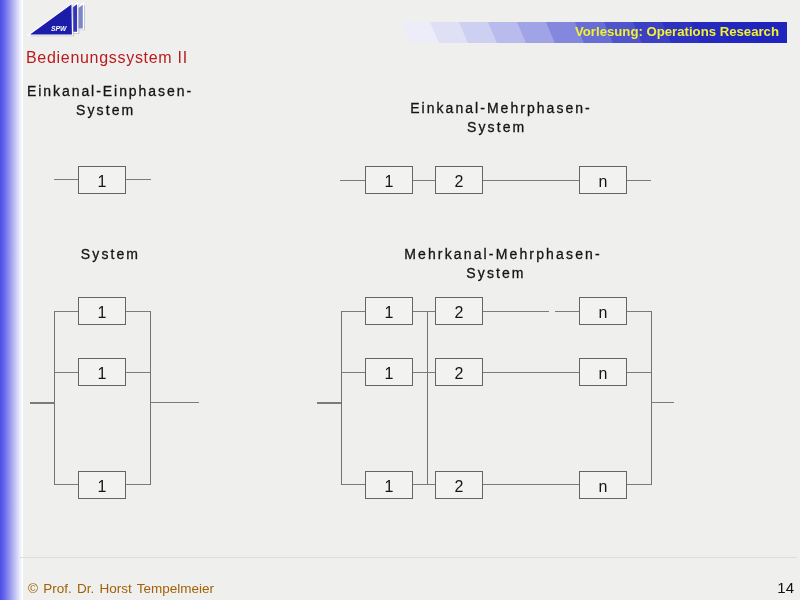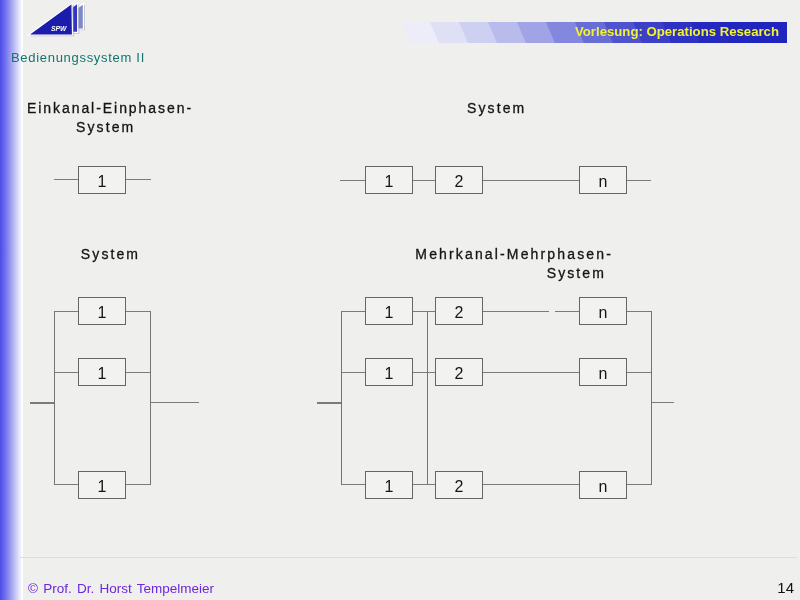--- a/index.html
+++ b/index.html
@@ -40,33 +40,34 @@
     <rect x="175.5" y="1" width="29.8" height="21" fill="#686cd5"></rect>
     <rect x="204.5" y="1" width="29.8" height="21" fill="#4f53cd"></rect>
     <rect x="233.5" y="1" width="29.8" height="21" fill="#3c40c7"></rect>
     <rect x="262.5" y="1" width="29.8" height="21" fill="#2e32c3"></rect>
     <rect x="291.5" y="1" width="29.8" height="21" fill="#2529c0"></rect>
     <rect x="320.5" y="1" width="29.8" height="21" fill="#2126bf"></rect>
   </g>
   <text x="380" y="15" text-anchor="end" font-size="13" font-weight="bold" fill="#f2f233" font-family="Liberation Sans, sans-serif" textLength="204" lengthAdjust="spacingAndGlyphs">Vorlesung: Operations Research</text>
 </svg>
 
-<div class="abs" style="left:11px;top:47.7px;font-size:13px;line-height:20px;color:#0f766e;letter-spacing:0.7px;white-space:nowrap;">Bedienungssystem II</div>
+<div class="abs" style="left:26px;top:47.7px;font-size:16px;line-height:20px;color:#b91c1c;letter-spacing:0.7px;white-space:nowrap;">Bedienungssystem II</div>
 
-<div class="hd" style="left:0px;top:99px;width:220px;text-align:center;">
+<div class="hd" style="left:0px;top:82px;width:220px;text-align:center;">
   <div style="letter-spacing:1.95px;">Einkanal-Einphasen-</div>
   <div style="letter-spacing:2.1px;position:relative;left:-4.3px;">System</div>
 </div>
 <div class="hd" style="left:391px;top:99px;width:220px;">
+  <div style="letter-spacing:2.04px;">Einkanal-Mehrphasen-</div>
   <div style="letter-spacing:2.1px;position:relative;left:-4.3px;">System</div>
 </div>
 <div class="hd" style="left:7.5px;top:244.7px;width:220px;line-height:19.5px;">
   <div style="letter-spacing:2.1px;position:relative;left:-7px;">System</div>
 </div>
-<div class="hd" style="left:393px;top:244.7px;width:220px;line-height:19.5px;text-align:right;">
+<div class="hd" style="left:393px;top:244.7px;width:220px;line-height:19.5px;">
   <div style="letter-spacing:2.15px;">Mehrkanal-Mehrphasen-</div>
   <div style="letter-spacing:2.1px;position:relative;left:-7px;">System</div>
 </div>
 
 <div class="hl" style="left:54px;top:179px;width:24px;"></div>
 <div class="bx" style="left:78px;top:166px;">1</div>
 <div class="hl" style="left:126px;top:179px;width:25px;"></div>
 
 <div class="hl" style="left:340px;top:180px;width:25px;"></div>
 <div class="bx" style="left:365px;top:166px;">1</div>
@@ -115,14 +116,14 @@
 
 <div class="hl" style="left:342px;top:484px;width:23px;"></div>
 <div class="bx" style="left:365px;top:471px;">1</div>
 <div class="hl" style="left:413px;top:484px;width:22px;"></div>
 <div class="bx" style="left:435px;top:471px;">2</div>
 <div class="hl" style="left:483px;top:484px;width:96px;"></div>
 <div class="bx" style="left:579px;top:471px;">n</div>
 <div class="hl" style="left:627px;top:484px;width:24px;"></div>
 
 <div class="abs" style="left:20px;top:557px;width:777px;height:1px;background:#dcdcdc;"></div>
-<div class="abs" style="left:28px;top:582px;font-size:13.5px;line-height:14px;color:#6d28d9;word-spacing:1.5px;">© Prof. Dr. Horst Tempelmeier</div>
+<div class="abs" style="left:28px;top:582px;font-size:13.5px;line-height:14px;color:#a16207;word-spacing:1.5px;">© Prof. Dr. Horst Tempelmeier</div>
 <div class="abs" style="right:6px;top:581.3px;font-size:15px;line-height:14px;color:#111;">14</div>
 
 </body></html>

